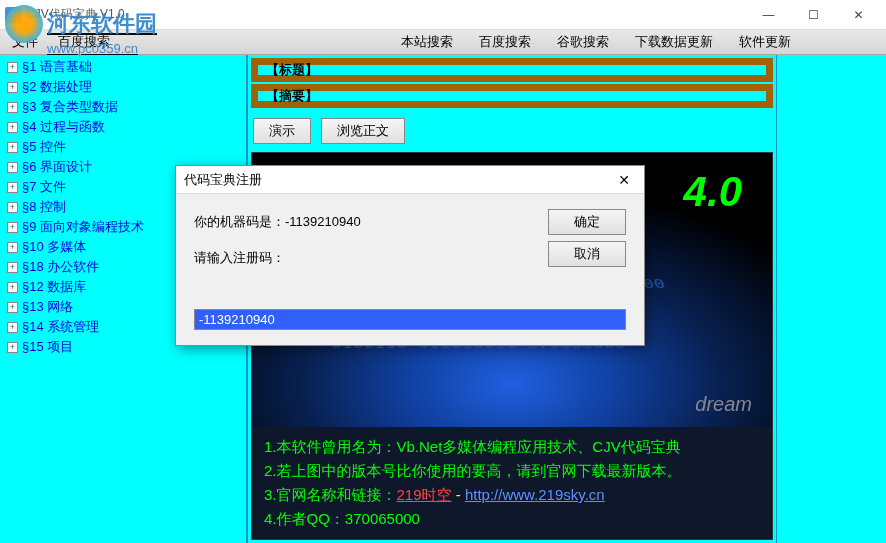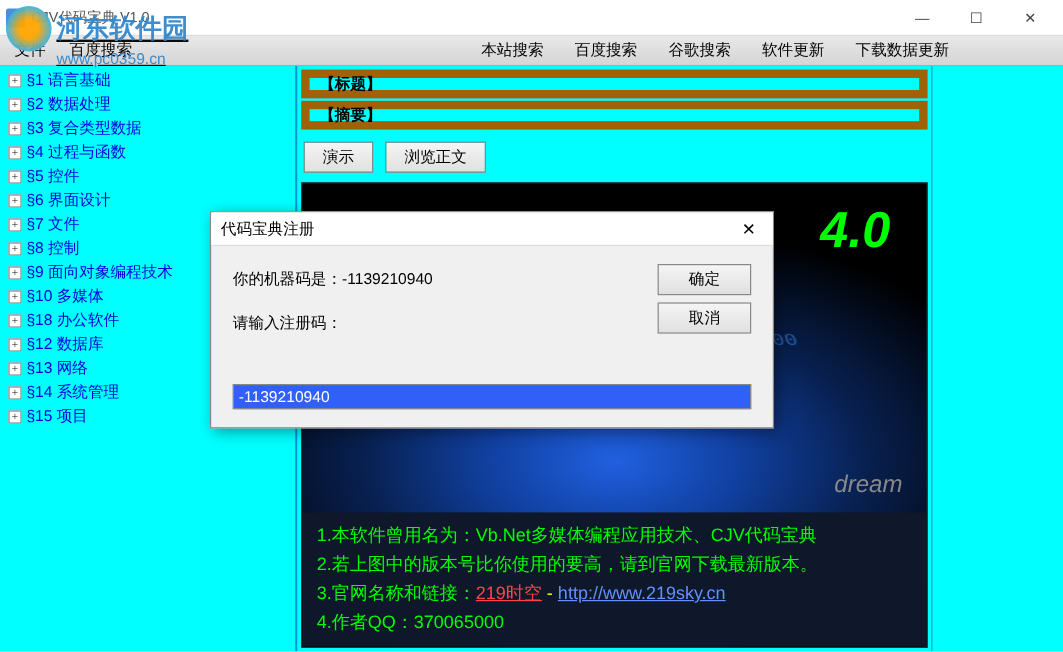--- a/index.html
+++ b/index.html
@@ -49,21 +49,21 @@
     .right-panel { width: 110px; background: #00ffff; border-left: 1px solid #0099cc; }
     
     
     .watermark { position: absolute; top: 5px; left: 5px; z-index: 50; opacity: 0.95; pointer-events: none; text-decoration: underline; }
     .watermark-logo { display: flex; align-items: center; gap: 4px; }
     .wm-icon { width: 38px; height: 38px; border-radius: 50%; background: radial-gradient(circle, #ffa500 30%, #3bb3e0 70%); position: relative; }
     .wm-text { font-size: 22px; font-weight: bold; color: #3388cc; }
     .wm-url { font-size: 13px; color: #3388cc; margin-left: 42px; margin-top: -2px; }
     
     
-    .modal { position: absolute; top: 176px; left: 175px; width: 470px; background: #f0f0f0; border: 1px solid #888; box-shadow: 3px 3px 12px rgba(0,0,0,0.4); z-index: 100; }
+    .modal { position: absolute; top: 165px; left: 175px; width: 470px; background: #f0f0f0; border: 1px solid #888; box-shadow: 3px 3px 12px rgba(0,0,0,0.4); z-index: 100; }
     .modal-title { height: 28px; background: #fff; display: flex; align-items: center; padding: 0 8px; border-bottom: 1px solid #ddd; font-size: 13px; }
     .modal-title-text { flex: 1; }
     .modal-close { width: 24px; text-align: center; cursor: pointer; font-size: 14px; }
     .modal-body { padding: 15px 18px; font-size: 13px; }
     .modal-row { display: flex; margin-bottom: 12px; align-items: flex-end; }
     .modal-text { flex: 1; }
     .modal-btns { display: flex; flex-direction: column; gap: 6px; margin-left: 20px; }
     .modal-btn { width: 78px; padding: 3px 0; text-align: center; background: linear-gradient(#f5f5f5, #e0e0e0); border: 1px solid #888; cursor: pointer; font-size: 13px; }
     .modal-input { width: 100%; padding: 2px 4px; border: 1px solid #888; background: #fff; font-size: 13px; margin-top: 30px; }
   </style>
@@ -88,22 +88,22 @@
   </div>
 </div>
 
 <div class="menubar">
   <div class="menu-item">文件</div>
   <div class="menu-item">百度搜索</div>
   <div class="menu-spacer"></div>
   <div class="tab-btn">本站搜索</div>
   <div class="tab-btn">百度搜索</div>
   <div class="tab-btn">谷歌搜索</div>
+  <div class="tab-btn">下载数据更新</div>
   <div class="tab-btn">软件更新</div>
-  <div class="tab-btn">下载数据更新</div>
   <div style="width:80px"></div>
 </div>
 
 <div class="main-area">
 
   <div class="sidebar">
     <div class="tree">
       <div class="tree-item">
           <span class="tree-expand">+</span>
           <span class="tree-label">§1  语言基础</span>

